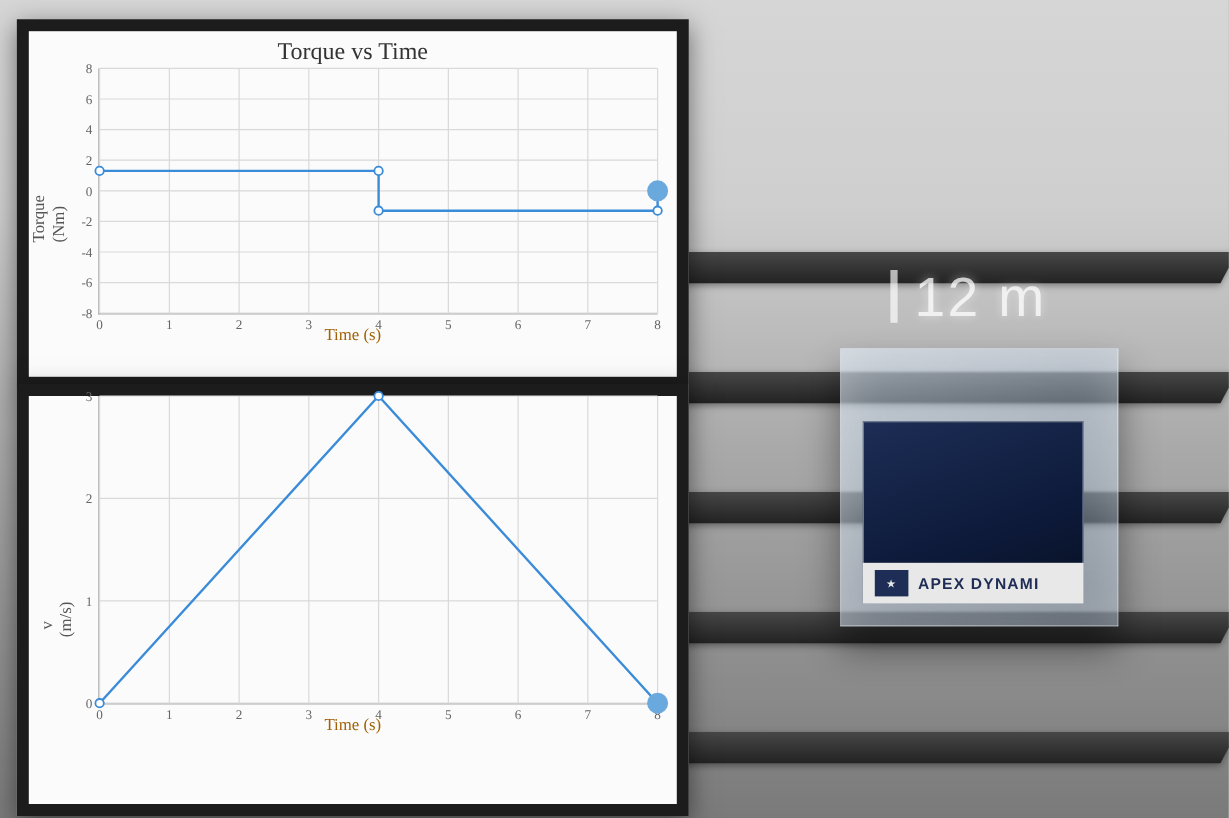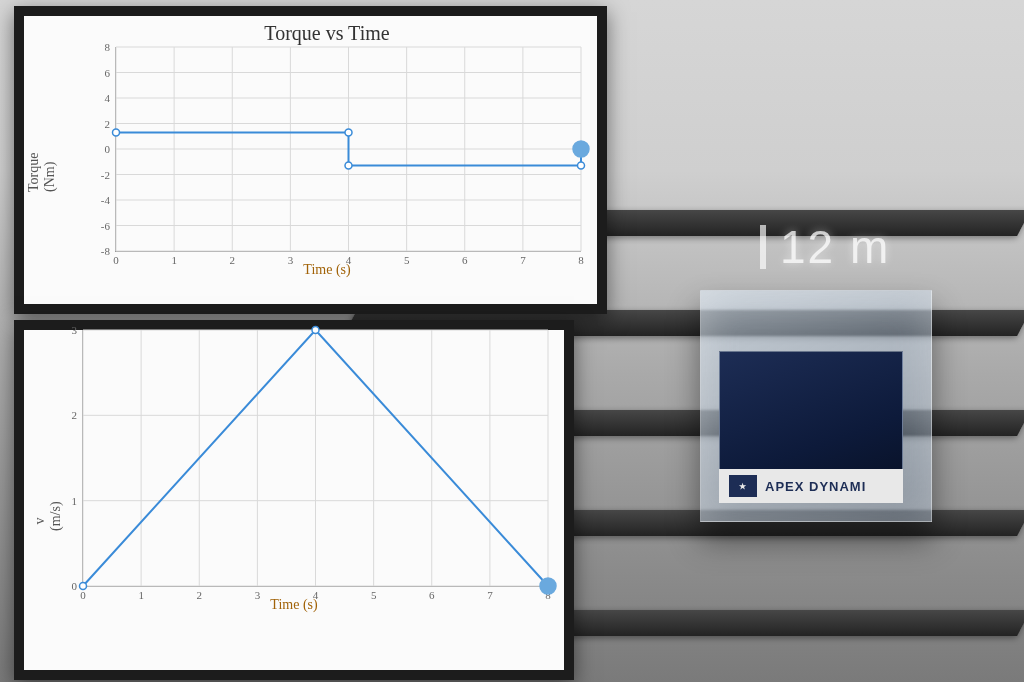--- a/index.html
+++ b/index.html
@@ -36,21 +36,21 @@
     transform-origin: left center;
   }
   .rail.r1 { top: 10px; }
   .rail.r2 { top: 110px; }
   .rail.r3 { top: 210px; }
   .rail.r4 { top: 310px; }
   .rail.r5 { top: 410px; }
   .scale-label {
     position: absolute;
     top: 220px;
-    left: 760px;
+    left: 742px;
     color: #fff;
     font-family: Arial, Helvetica, sans-serif;
     font-size: 46px;
     font-weight: 300;
     letter-spacing: 2px;
     text-shadow: 0 0 8px rgba(255,255,255,0.6);
     opacity: 0.78;
     pointer-events: none;
   }
   .scale-label .bar {
@@ -112,21 +112,21 @@
 
   
   .panel {
     position: absolute;
     left: 14px;
     width: 540px;
     background: #fbfbfb;
     border: 10px solid #1c1c1c;
     box-shadow: 0 6px 20px rgba(0,0,0,0.5);
   }
-  .panel.top { top: 6px; height: 288px; padding-left: 33px; }
+  .panel.top { top: 16px; height: 288px; }
   .panel.bottom { top: 320px; height: 340px; }
   .chart-title {
     text-align: center;
     font-size: 20px;
     color: #333;
     margin: 6px 0 2px;
   }
   .plot {
     position: relative;
     margin: 0 16px 10px 58px;

